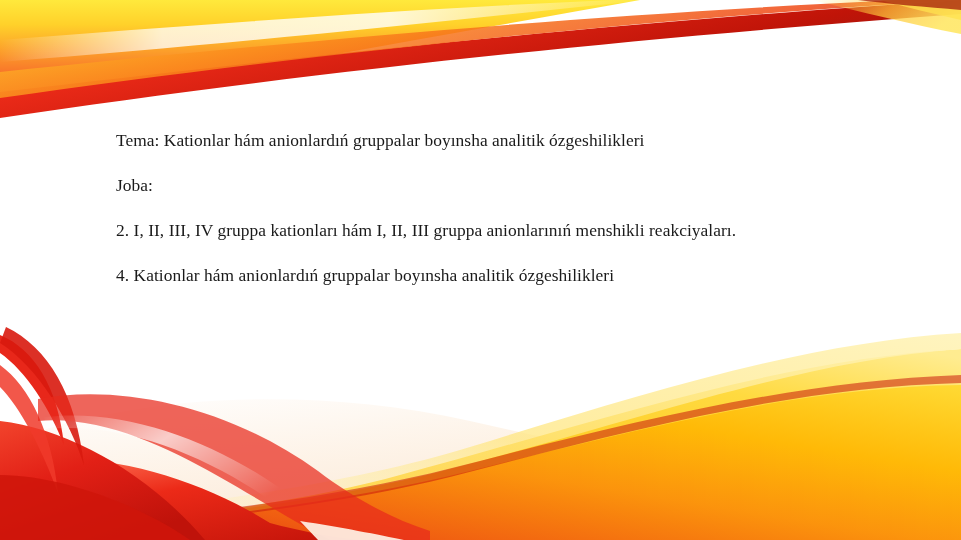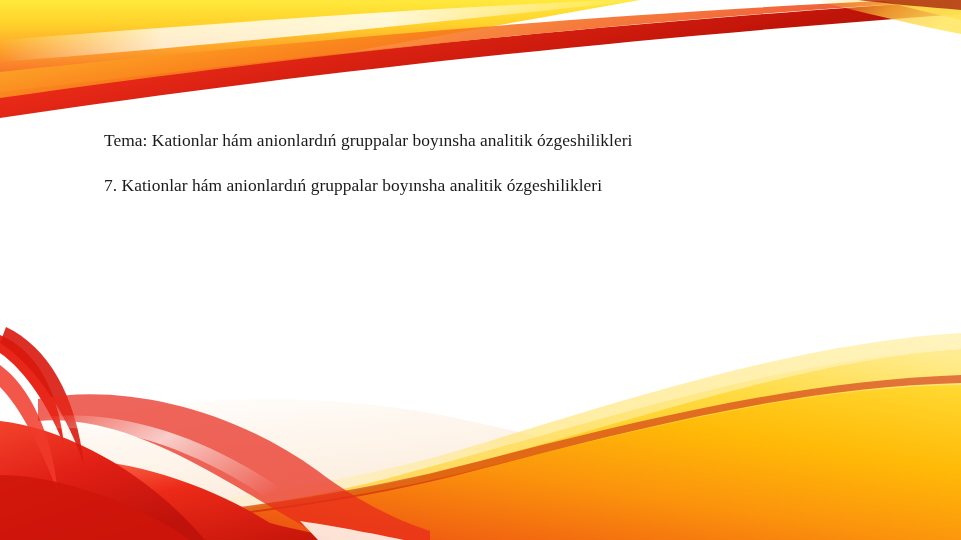--- a/index.html
+++ b/index.html
@@ -23,21 +23,21 @@
     position: absolute;
     left: 0;
     width: 961px;
     pointer-events: none;
   }
   #deco-top   { top: 0;    height: 130px; }
   #deco-bottom{ bottom: 0; height: 215px; }
 
   #content {
     position: absolute;
-    left: 104px;
+    left: 116px;
     top: 118px;
     width: 760px;
   }
 
   .line {
     color: #1a1a1a;
     font-size: 17.4px;
     line-height: 1;
     letter-spacing: 0.05px;
     white-space: nowrap;
@@ -166,16 +166,18 @@
       <path d="M44,92 C130,82 226,120 300,178 L290,190 C218,134 126,96 48,104 Z" fill="url(#bgWhiteSheen)" opacity="0.8"></path>
 
       <path d="M0,150 C60,150 140,180 190,215 L0,215 Z" fill="#cf150a" opacity="0.85"></path>
 
       <path d="M300,196 C340,202 380,210 404,215 L318,215 Z" fill="#fff6ea" opacity="0.9"></path>
     </svg>
   </div>
 
   <div id="content">
     <div class="line">Tema: Kationlar hám anionlardıń gruppalar boyınsha analitik ózgeshilikleri</div>
-    <div class="line">7. Kationlar hám anionlardıń gruppalar boyınsha analitik ózgeshilikleri</div>
+    <div class="line">Joba:</div>
+    <div class="line">2. I, II, III, IV gruppa kationları hám I, II, III gruppa anionlarınıń menshikli reakciyaları.</div>
+    <div class="line">4. Kationlar hám anionlardıń gruppalar boyınsha analitik ózgeshilikleri</div>
   </div>
 
 </div>
 
 </body></html>

